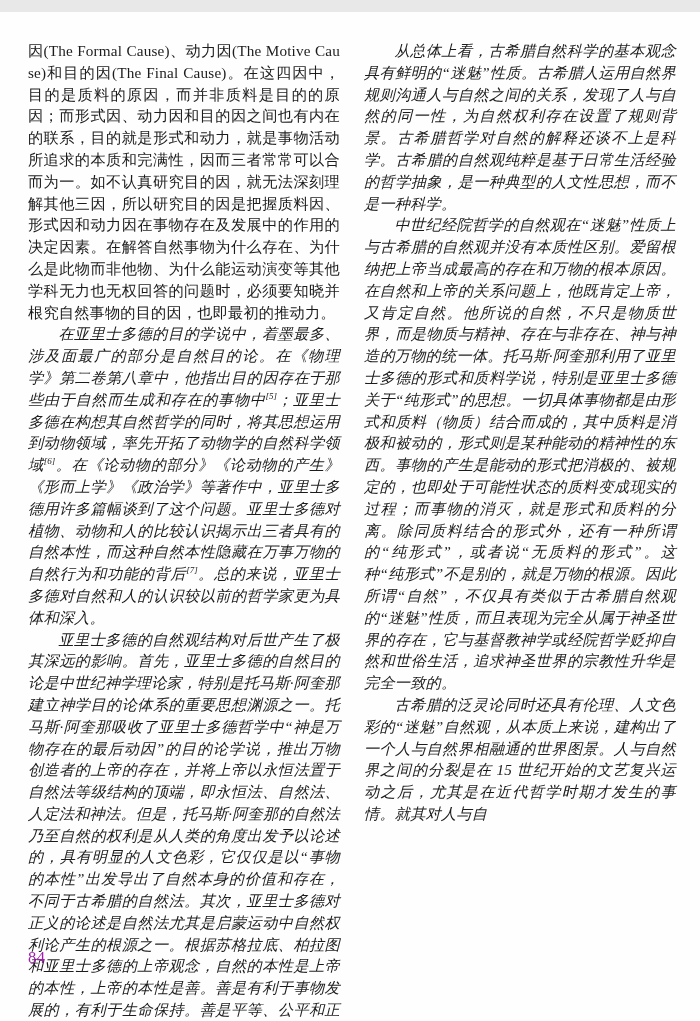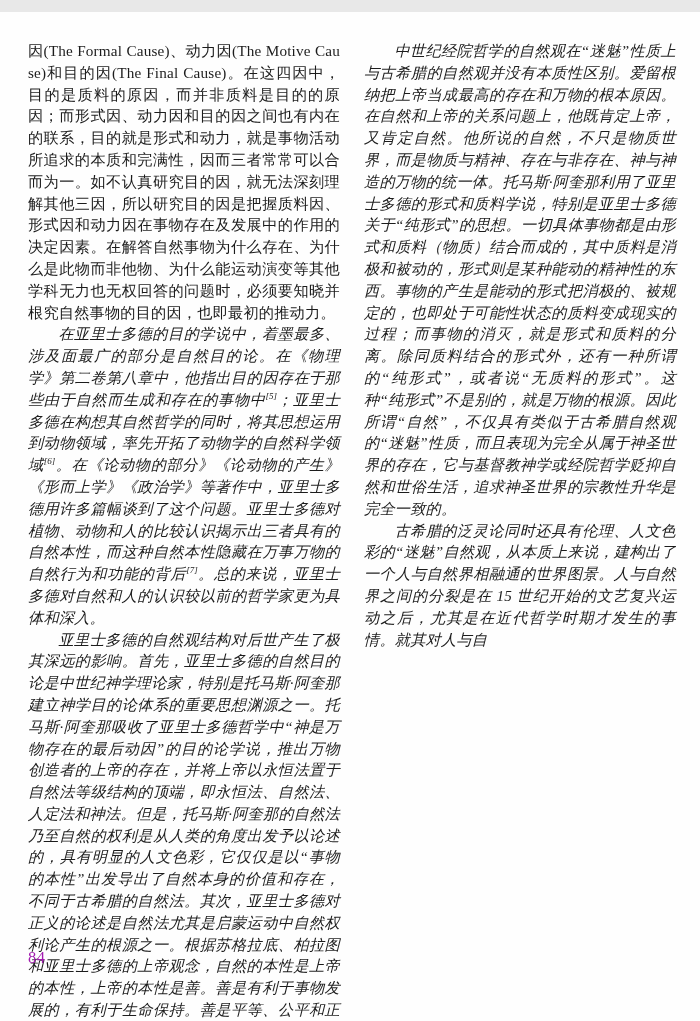--- a/index.html
+++ b/index.html
@@ -58,18 +58,19 @@
 <body>
 
 <div class="page">
   <div class="columns">
     <div class="col">
         <p class="para">因(The Formal Cause)、动力因(The Motive Cause)和目的因(The Final Cause)。在这四因中，目的是质料的原因，而并非质料是目的的原因；而形式因、动力因和目的因之间也有内在的联系，目的就是形式和动力，就是事物活动所追求的本质和完满性，因而三者常常可以合而为一。如不认真研究目的因，就无法深刻理解其他三因，所以研究目的因是把握质料因、形式因和动力因在事物存在及发展中的作用的决定因素。在解答自然事物为什么存在、为什么是此物而非他物、为什么能运动演变等其他学科无力也无权回答的问题时，必须要知晓并根究自然事物的目的因，也即最初的推动力。</p>
         <p class="para indent">在亚里士多德的目的学说中，着墨最多、涉及面最广的部分是自然目的论。在《物理学》第二卷第八章中，他指出目的因存在于那些由于自然而生成和存在的事物中<sup>[5]</sup>；亚里士多德在构想其自然哲学的同时，将其思想运用到动物领域，率先开拓了动物学的自然科学领域<sup>[6]</sup>。在《论动物的部分》《论动物的产生》《形而上学》《政治学》等著作中，亚里士多德用许多篇幅谈到了这个问题。亚里士多德对植物、动物和人的比较认识揭示出三者具有的自然本性，而这种自然本性隐藏在万事万物的自然行为和功能的背后<sup>[7]</sup>。总的来说，亚里士多德对自然和人的认识较以前的哲学家更为具体和深入。</p>
         <p class="para indent">亚里士多德的自然观结构对后世产生了极其深远的影响。首先，亚里士多德的自然目的论是中世纪神学理论家，特别是托马斯·阿奎那建立神学目的论体系的重要思想渊源之一。托马斯·阿奎那吸收了亚里士多德哲学中“神是万物存在的最后动因”的目的论学说，推出万物创造者的上帝的存在，并将上帝以永恒法置于自然法等级结构的顶端，即永恒法、自然法、人定法和神法。但是，托马斯·阿奎那的自然法乃至自然的权利是从人类的角度出发予以论述的，具有明显的人文色彩，它仅仅是以“事物的本性”出发导出了自然本身的价值和存在，不同于古希腊的自然法。其次，亚里士多德对正义的论述是自然法尤其是启蒙运动中自然权利论产生的根源之一。根据苏格拉底、柏拉图和亚里士多德的上帝观念，自然的本性是上帝的本性，上帝的本性是善。善是有利于事物发展的，有利于生命保持。善是平等、公平和正义，其核心是权利平等。亚里士多德认为，正义有两种：一种是自然正义，一种是约定正义。自然正义对一切有同</p>
       </div>
     <div class="col">
+        <p class="para indent">从总体上看，古希腊自然科学的基本观念具有鲜明的“迷魅”性质。古希腊人运用自然界规则沟通人与自然之间的关系，发现了人与自然的同一性，为自然权利存在设置了规则背景。古希腊哲学对自然的解释还谈不上是科学。古希腊的自然观纯粹是基于日常生活经验的哲学抽象，是一种典型的人文性思想，而不是一种科学。</p>
         <p class="para indent">中世纪经院哲学的自然观在“迷魅”性质上与古希腊的自然观并没有本质性区别。爱留根纳把上帝当成最高的存在和万物的根本原因。在自然和上帝的关系问题上，他既肯定上帝，又肯定自然。他所说的自然，不只是物质世界，而是物质与精神、存在与非存在、神与神造的万物的统一体。托马斯·阿奎那利用了亚里士多德的形式和质料学说，特别是亚里士多德关于“纯形式”的思想。一切具体事物都是由形式和质料（物质）结合而成的，其中质料是消极和被动的，形式则是某种能动的精神性的东西。事物的产生是能动的形式把消极的、被规定的，也即处于可能性状态的质料变成现实的过程；而事物的消灭，就是形式和质料的分离。除同质料结合的形式外，还有一种所谓的“纯形式”，或者说“无质料的形式”。这种“纯形式”不是别的，就是万物的根源。因此所谓“自然”，不仅具有类似于古希腊自然观的“迷魅”性质，而且表现为完全从属于神圣世界的存在，它与基督教神学或经院哲学贬抑自然和世俗生活，追求神圣世界的宗教性升华是完全一致的。</p>
         <p class="para indent">古希腊的泛灵论同时还具有伦理、人文色彩的“迷魅”自然观，从本质上来说，建构出了一个人与自然界相融通的世界图景。人与自然界之间的分裂是在 15 世纪开始的文艺复兴运动之后，尤其是在近代哲学时期才发生的事情。就其对人与自</p>
       </div>
   </div>
   <div class="page-number">84</div>
 </div>
 
 </body></html>

